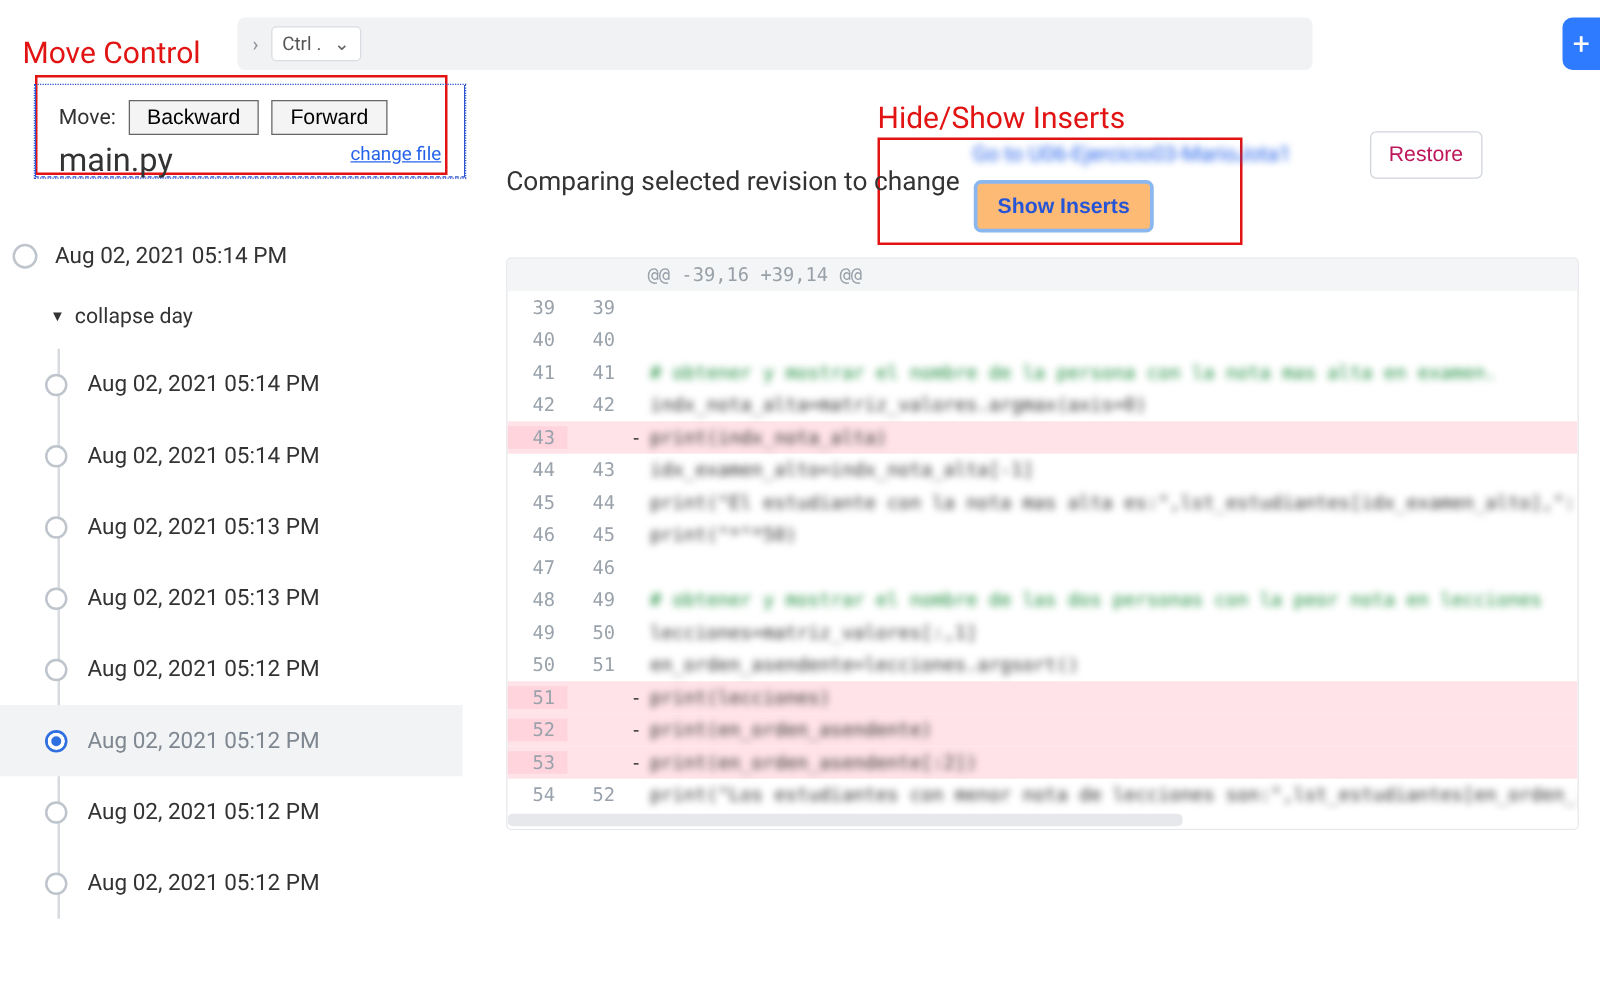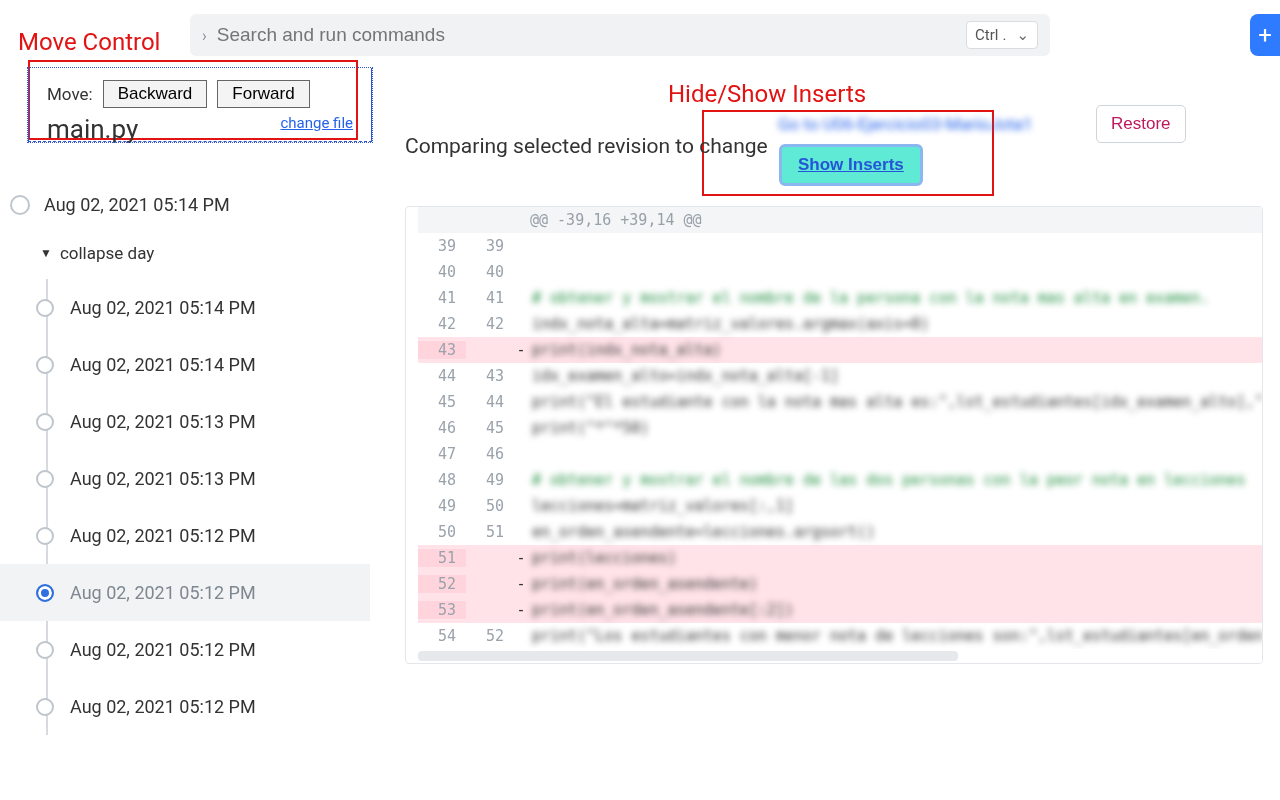--- a/index.html
+++ b/index.html
@@ -133,29 +133,28 @@
     border-radius: 5px;
     padding: 8px 14px;
     font-size: 17px;
     color: #be185d;
     cursor:pointer;
   }
   .show-inserts-btn {
     position: absolute;
     top: 144px;
     left: 779px;
-    background: #5eead4;
+    background: #fdba74;
     border: 3px solid #8ab7ef;
     border-radius: 6px;
     padding: 8px 16px;
     font-size: 17px;
     font-weight: 600;
     color: #2555d6;
     cursor:pointer;
-    text-decoration:underline;
   }
   
   .timeline {
     position: absolute;
     top: 188px;
     left: 0;
     width: 370px;
   }
   .tl-head {
     display:flex;
@@ -201,21 +200,20 @@
   
   .diff {
     position:absolute;
     top: 206px; left: 405px;
     width: 858px;
     border:1px solid #e3e6ea;
     border-radius:4px;
     font-family: "SFMono-Regular", Consolas, monospace;
     font-size: 15px;
     overflow:hidden;
-    padding-left:12px;
   }
   .diff-row { display:flex; align-items:center; height:26px; }
   .diff-row.hunk { background:#f3f5f7; color:#98a0a8; }
   .diff-row.del { background:#ffe3e8; color:#333; }
   .diff-row .ln {
     width:48px; text-align:right; padding-right:10px;
     color:#9aa2ab; flex:none;
   }
   .diff-row.del .ln { background:#ffd4dc; }
   .diff-row .gutter { width:12px; flex:none; }
@@ -233,35 +231,34 @@
   .hscroll .thumb {
     position:absolute; left:0; top:2px; height:10px;
     width:540px; background:#e6e8eb; border-radius:4px;
   }
 </style>
 </head>
 <body>
 
 <div class="topbar">
   <span class="chev">›</span>
-  <input class="search" placeholder="Search and run commands" style="">
   <div class="shortcut">
     <span>Ctrl</span>
     <span>.</span>
     <span class="caret">⌄</span>
   </div>
 </div>
 <div class="plus-btn">
   <span>+</span>
 </div>
 
 <div class="annot" style="top:28px; left:18px;">Move Control</div>
 <div class="annot-box" style="top:60px; left:28px; width:330px; height:80px;"></div>
 
-<div class="annot" style="top:80px; left:668px;">Hide/Show Inserts</div>
+<div class="annot" style="top:80px; left:702px;">Hide/Show Inserts</div>
 <div class="annot-box" style="top:110px; left:702px; width:292px; height:86px;"></div>
 
 <div class="move-control">
   <div class="move-row">
     <span class="lbl">Move:</span>
     <button class="move-btn">Backward</button>
     <button class="move-btn">Forward</button>
   </div>
   <div class="file-row">
     <span class="file-name">main.py</span>

